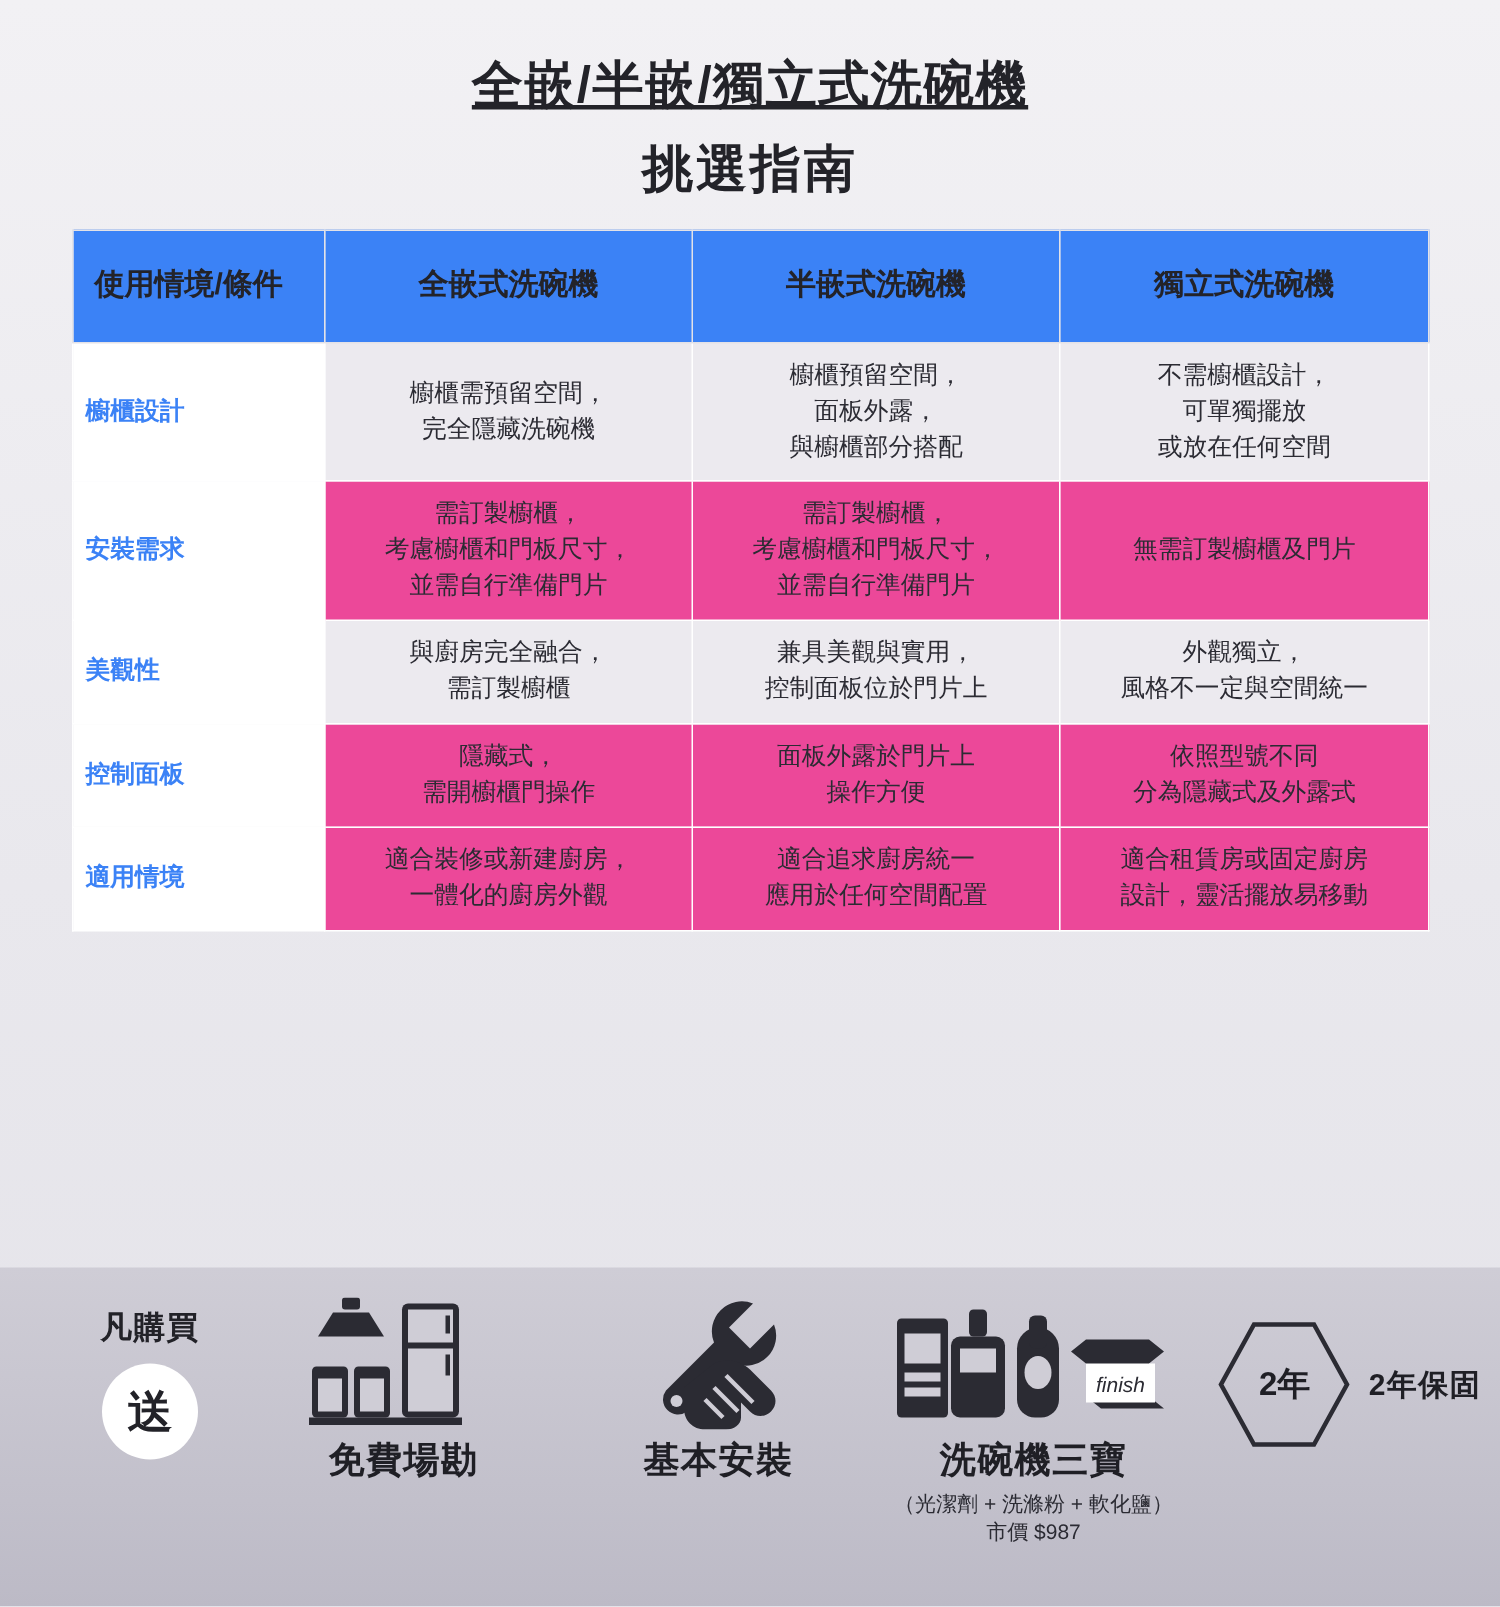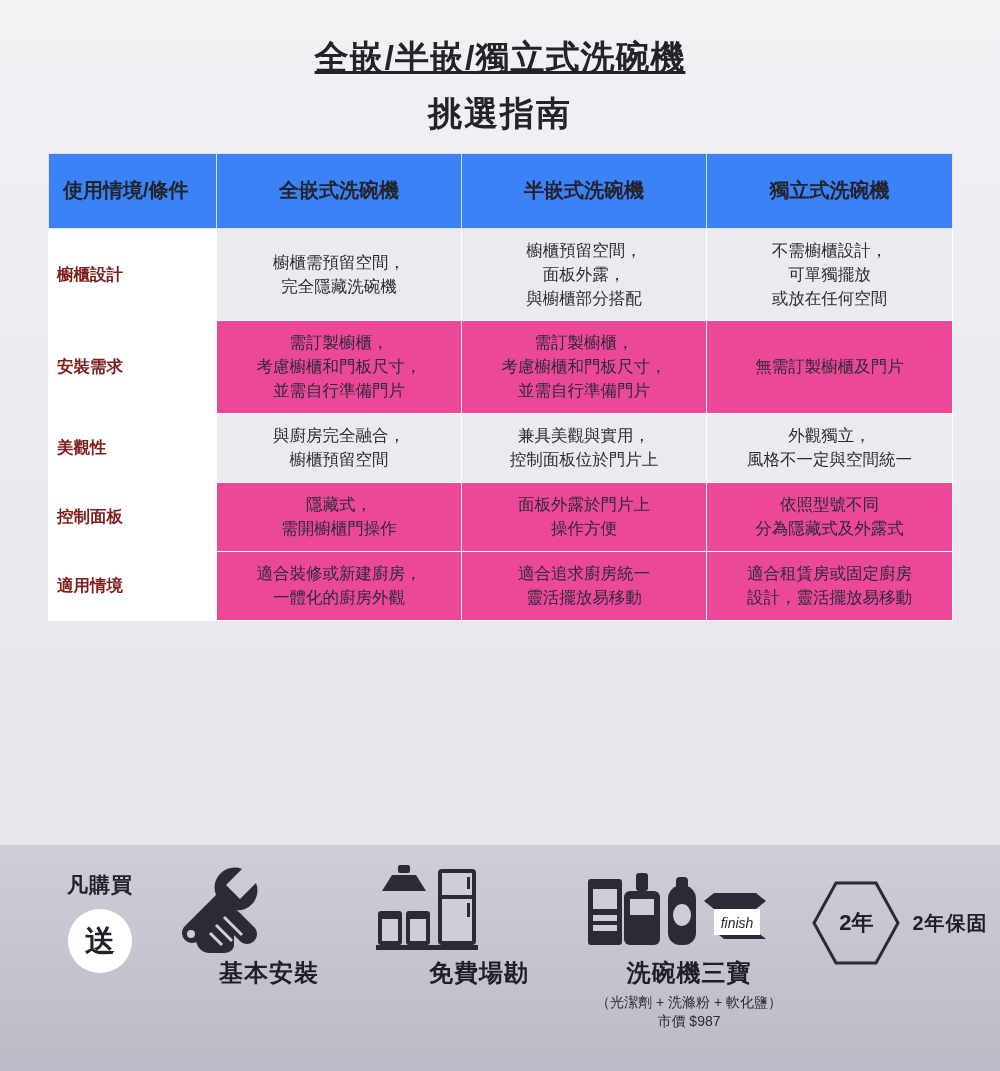--- a/index.html
+++ b/index.html
@@ -79,21 +79,21 @@
   table.compare thead th.row-head {
     text-align: left;
     padding-left: 14px;
   }
   td.row-head {
     font-weight: bold;
     font-size: 17.5px;
     text-align: left;
     padding-left: 14px;
     background: #ffffff;
-    color: #7f1d1d;
+    color: #3b82f6;
   }
   td.cell {
     text-align: center;
     color: #2b2b33;
   }
   
   tr.band-light td.cell { background: #eceaef; }
   tr.band-dark td.cell  { background: #ec4899; }
   tr.band-light td.row-head { background: #ffffff; }
   tr.band-dark td.row-head  { background: #ffffff; }
@@ -152,20 +152,21 @@
     padding-left: 8px;
   }
   .promo-item {
     text-align: center;
     width: 210px;
   }
   .promo-icon {
     height: 92px;
     display: flex;
     align-items: center;
+    justify-content: center;
   }
   .promo-label {
     font-size: 24px;
     font-weight: bold;
     color: #1f1f25;
     letter-spacing: 1px;
     margin-top: 2px;
   }
   .promo-sub {
     font-size: 14px;
@@ -249,21 +250,21 @@
           </td>
           <td class="cell">
             <span class="ln">無需訂製櫥櫃及門片</span>
           </td>
         </tr>
 
         <tr class="band-light">
           <td class="row-head">美觀性</td>
           <td class="cell">
             <span class="ln">與廚房完全融合，</span>
-            <span class="ln">櫥櫃預留空間</span>
+            <span class="ln">需訂製櫥櫃</span>
           </td>
           <td class="cell">
             <span class="ln">兼具美觀與實用，</span>
             <span class="ln">控制面板位於門片上</span>
           </td>
           <td class="cell">
             <span class="ln">外觀獨立，</span>
             <span class="ln">風格不一定與空間統一</span>
           </td>
         </tr>
@@ -286,57 +287,39 @@
 
 
         <tr class="band-dark">
           <td class="row-head">適用情境</td>
           <td class="cell">
             <span class="ln">適合裝修或新建廚房，</span>
             <span class="ln">一體化的廚房外觀</span>
           </td>
           <td class="cell">
             <span class="ln">適合追求廚房統一</span>
-            <span class="ln">靈活擺放易移動</span>
+            <span class="ln">應用於任何空間配置</span>
           </td>
           <td class="cell">
             <span class="ln">適合租賃房或固定廚房</span>
             <span class="ln">設計，靈活擺放易移動</span>
           </td>
         </tr>
       </tbody>
     </table>
   </div>
 
   <div class="promo">
     <div class="promo-inner">
       <div class="promo-left">
         <div class="kw">凡購買</div>
         <div class="circle-song">送</div>
       </div>
 
       <div class="promo-items">
-
-        <div class="promo-item">
-          <div class="promo-icon">
-            <svg width="110" height="88" viewBox="0 0 110 88" aria-hidden="true">
-              <g fill="#2b2b33">
-
-                <path d="M78 4 a20 20 0 0 0 -26 26 L20 62 a10 10 0 0 0 14 14 L66 44 a20 20 0 0 0 26 -26 L76 34 L62 20 Z"></path>
-                <circle cx="27" cy="69" r="4" fill="#cfcdd6"></circle>
-
-                <path d="M52 44 c8 -4 18 -2 24 4 l14 14 c4 4 4 10 0 14 c-4 4 -10 4 -14 0 l-6 -6 l0 10 c0 5 -5 8 -10 8 l-14 0 c-8 0 -14 -6 -14 -14 l0 -14 Z" fill="#2b2b33"></path>
-                <path d="M60 52 l18 18" stroke="#cfcdd6" stroke-width="3" fill="none"></path>
-                <path d="M52 60 l16 16" stroke="#cfcdd6" stroke-width="3" fill="none"></path>
-                <path d="M46 68 l12 12" stroke="#cfcdd6" stroke-width="3" fill="none"></path>
-              </g>
-            </svg>
-          </div>
-          <div class="promo-label">基本安裝</div>
-        </div>
 
         <div class="promo-item">
           <div class="promo-icon">
             <svg width="130" height="88" viewBox="0 0 130 88" aria-hidden="true">
               <g fill="#2b2b33">
 
                 <path d="M18 10 L42 10 L52 26 L8 26 Z"></path>
                 <rect x="24" y="0" width="12" height="8" rx="2"></rect>
 
                 <rect x="64" y="4" width="38" height="76" rx="4"></rect>
@@ -347,20 +330,38 @@
 
                 <rect x="4" y="46" width="24" height="34" rx="3"></rect>
                 <rect x="8" y="54" width="16" height="22" fill="#cfcdd6"></rect>
                 <rect x="32" y="46" width="24" height="34" rx="3"></rect>
                 <rect x="36" y="54" width="16" height="22" fill="#cfcdd6"></rect>
                 <rect x="2" y="80" width="102" height="5"></rect>
               </g>
             </svg>
           </div>
           <div class="promo-label">免費場勘</div>
+        </div>
+
+        <div class="promo-item">
+          <div class="promo-icon">
+            <svg width="110" height="88" viewBox="0 0 110 88" aria-hidden="true">
+              <g fill="#2b2b33">
+
+                <path d="M78 4 a20 20 0 0 0 -26 26 L20 62 a10 10 0 0 0 14 14 L66 44 a20 20 0 0 0 26 -26 L76 34 L62 20 Z"></path>
+                <circle cx="27" cy="69" r="4" fill="#cfcdd6"></circle>
+
+                <path d="M52 44 c8 -4 18 -2 24 4 l14 14 c4 4 4 10 0 14 c-4 4 -10 4 -14 0 l-6 -6 l0 10 c0 5 -5 8 -10 8 l-14 0 c-8 0 -14 -6 -14 -14 l0 -14 Z" fill="#2b2b33"></path>
+                <path d="M60 52 l18 18" stroke="#cfcdd6" stroke-width="3" fill="none"></path>
+                <path d="M52 60 l16 16" stroke="#cfcdd6" stroke-width="3" fill="none"></path>
+                <path d="M46 68 l12 12" stroke="#cfcdd6" stroke-width="3" fill="none"></path>
+              </g>
+            </svg>
+          </div>
+          <div class="promo-label">基本安裝</div>
         </div>
 
         <div class="promo-item">
           <div class="promo-icon">
             <svg width="190" height="88" viewBox="0 0 190 88" aria-hidden="true">
               <g fill="#2b2b33">
 
                 <rect x="4" y="14" width="34" height="66" rx="3"></rect>
                 <rect x="9" y="24" width="24" height="20" fill="#cfcdd6"></rect>
                 <rect x="9" y="50" width="24" height="6" fill="#cfcdd6"></rect>

